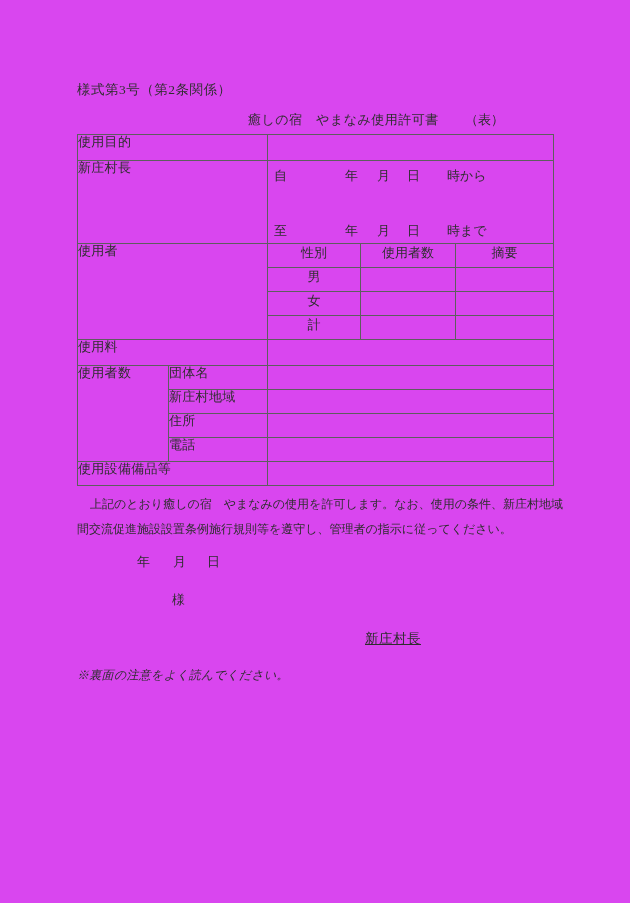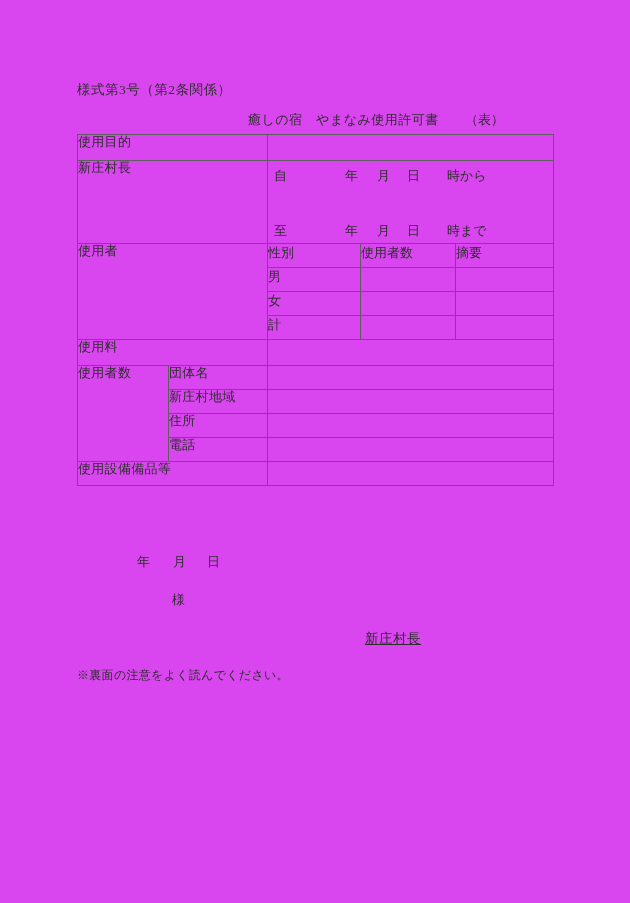--- a/index.html
+++ b/index.html
@@ -33,41 +33,41 @@
     border:1px solid #5e5e5e;
     padding:0;
     font-size:13px;
     vertical-align:top;
     overflow:hidden;
   }
   tr.h25 td{height:25px;}
   tr.h82 td{height:82px;}
   tr.h23 td{height:23px;}
   td.lbl{padding:5px 6px 0 6px;line-height:14px;letter-spacing:0.3px;}
-  td.ctr{vertical-align:middle;padding:0;}
+  td.ctr{text-align:center;vertical-align:middle;padding:0;}
   td.blank{padding:0;}
   td.dt-cell{position:relative;}
   .dt-line{position:absolute;left:6px;white-space:nowrap;}
   .dt-from{top:6px;}
   .dt-to{top:61px;}
   .dt-line span:nth-child(1){margin-right:58px;}
   .dt-line span:nth-child(2){margin-right:19px;}
   .dt-line span:nth-child(3){margin-right:17px;}
   .dt-line span:nth-child(4){margin-right:27px;}
   .notice{
     position:absolute;left:77px;top:492px;
     font-size:12px;line-height:25px;white-space:nowrap;
   }
   .notice-line.indent{padding-left:13px;}
   .date-line{position:absolute;left:137px;top:553px;white-space:nowrap;}
   .date-line span:nth-child(1){margin-right:23px;}
   .date-line span:nth-child(2){margin-right:21px;}
   .addressee{position:absolute;left:172px;top:591px;}
   .issuer{position:absolute;left:365px;top:630px;font-size:13.5px;letter-spacing:0.5px;text-decoration:underline;}
-  .footnote{position:absolute;left:77px;top:667px;font-size:12px;letter-spacing:0.3px;}
+  .footnote{position:absolute;left:77px;top:667px;font-size:12px;letter-spacing:0.3px;font-style:italic;}
 </style>
 </head>
 <body>
 
 <div class="page">
 
   <div class="form-number">様式第3号（第2条関係）</div>
 
   <div class="title-row">
     <span class="doc-title">癒しの宿　やまなみ使用許可書</span>
@@ -141,20 +141,22 @@
         <td colspan="3" class="blank"></td>
       </tr>
       <tr class="h23">
         <td colspan="2" class="lbl">使用設備備品等</td>
         <td colspan="3" class="blank"></td>
       </tr>
     </tbody>
   </table>
 
   <div class="notice">
+    <div class="notice-line indent">上記のとおり癒しの宿　やまなみの使用を許可します。なお、使用の条件、新庄村地域</div>
+    <div class="notice-line">間交流促進施設設置条例施行規則等を遵守し、管理者の指示に従ってください。</div>
   </div>
 
   <div class="date-line">
     <span>年</span><span>月</span><span>日</span>
   </div>
 
   <div class="addressee">様</div>
 
   <div class="issuer">新庄村長</div>
 

